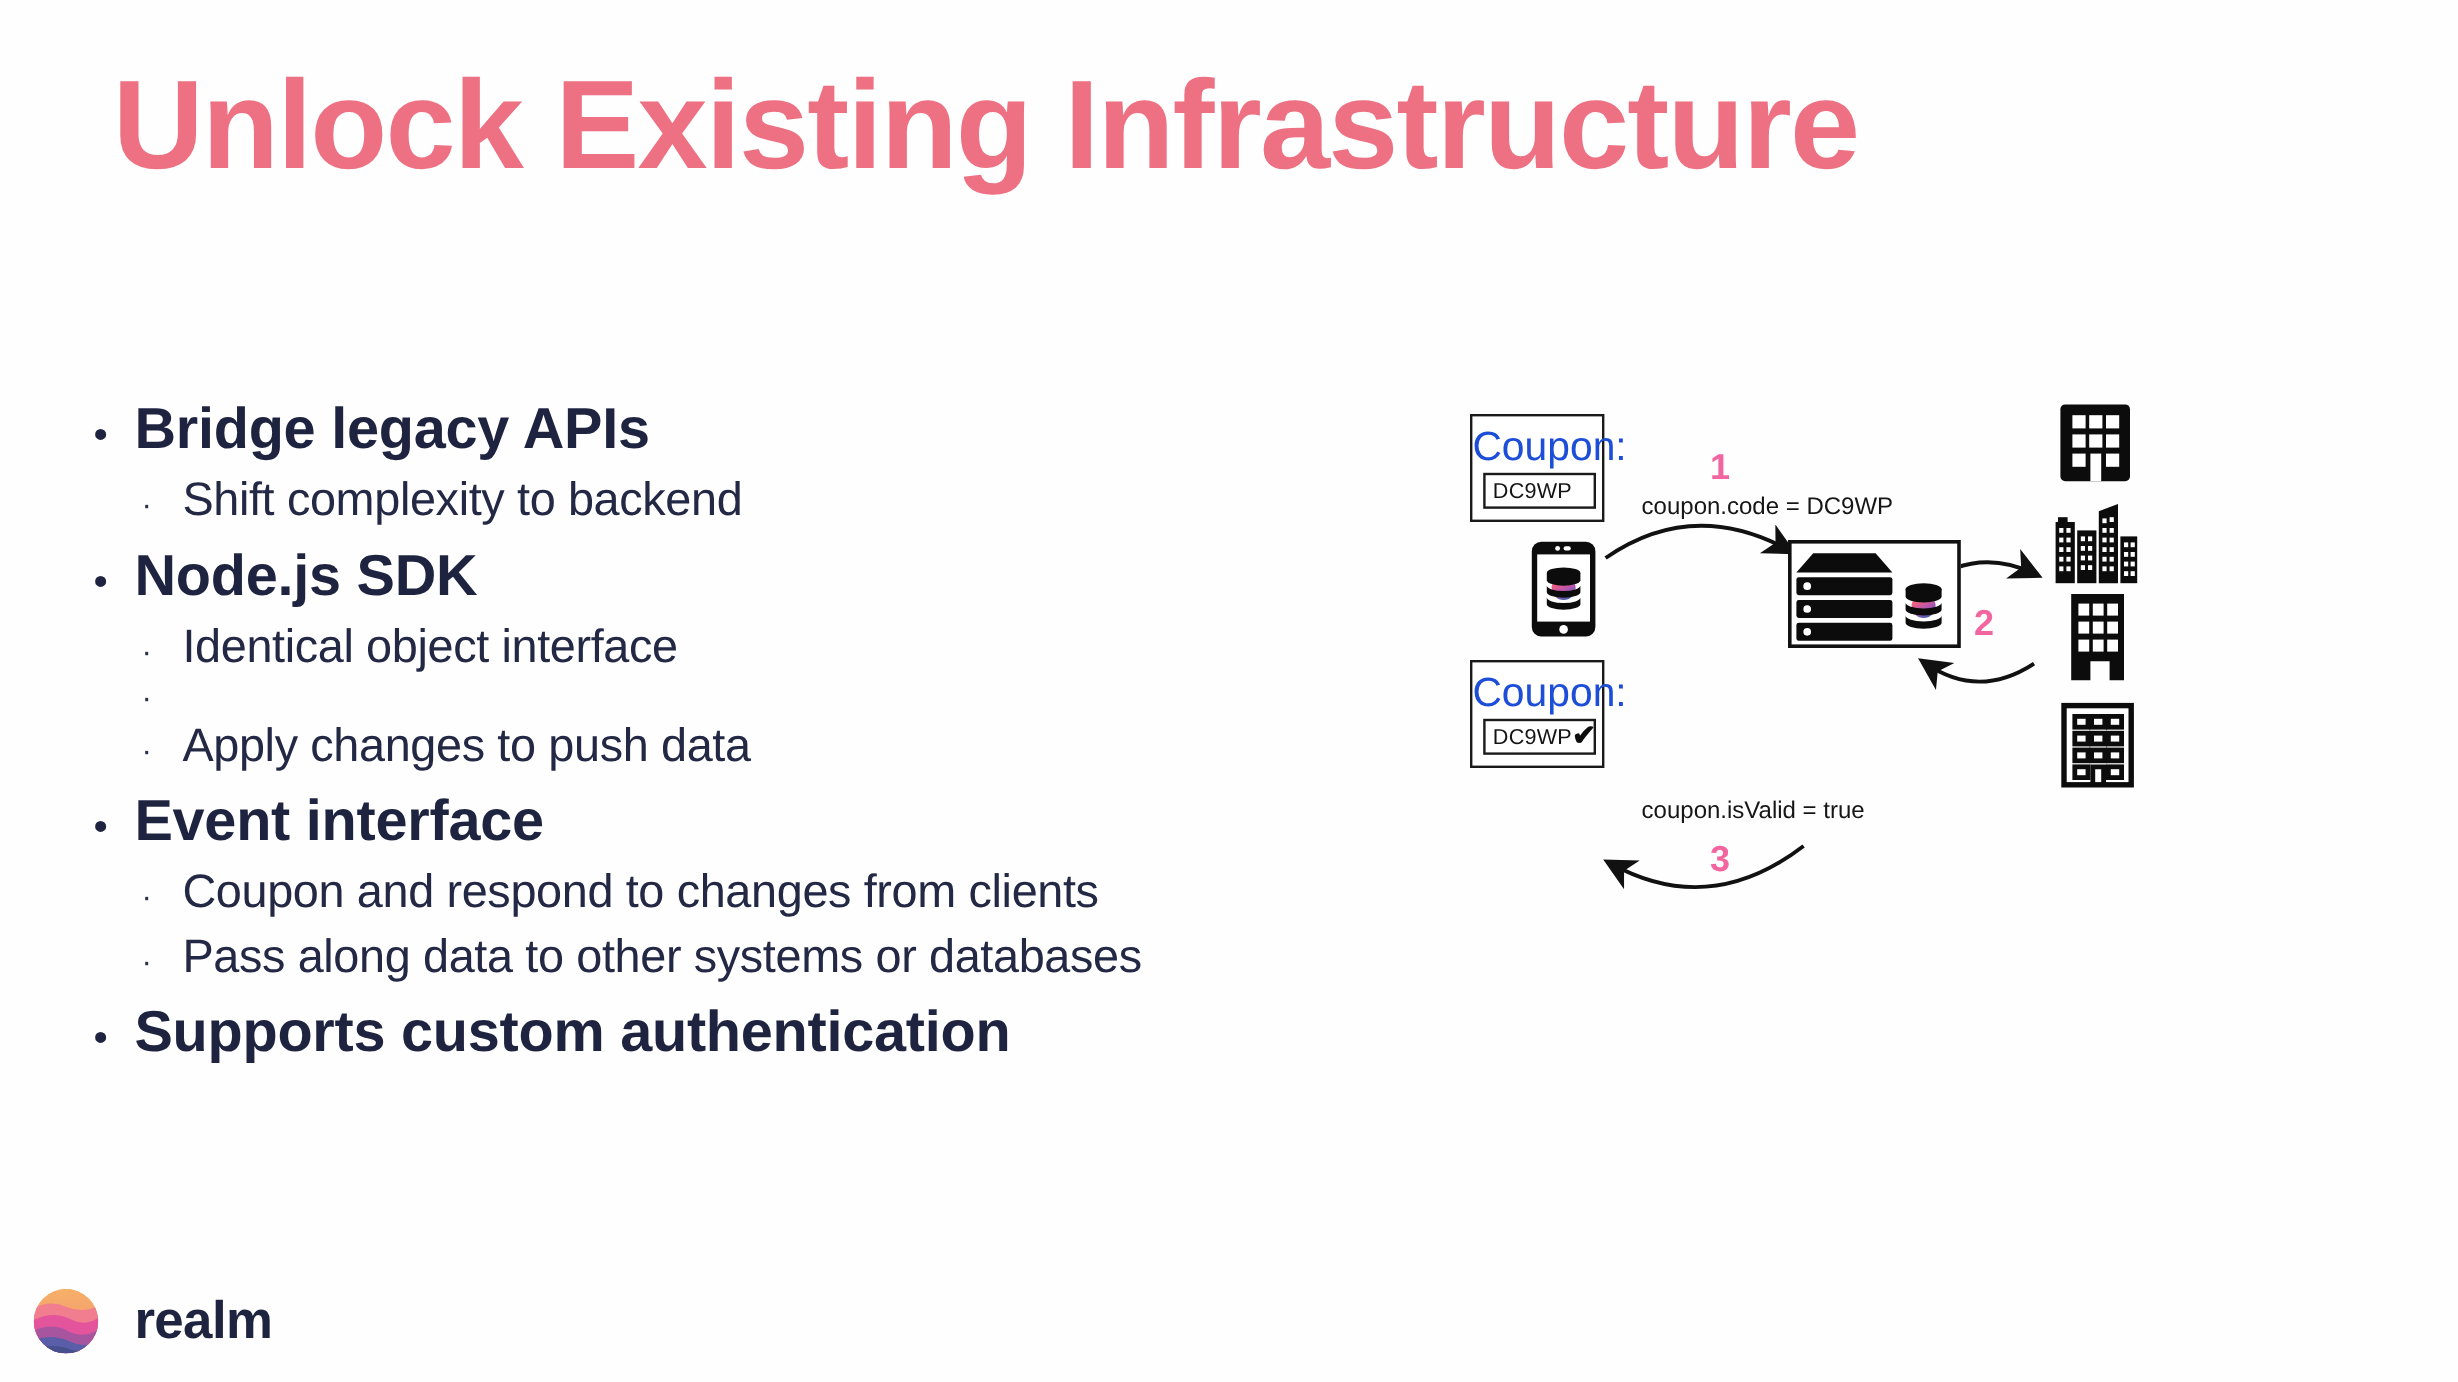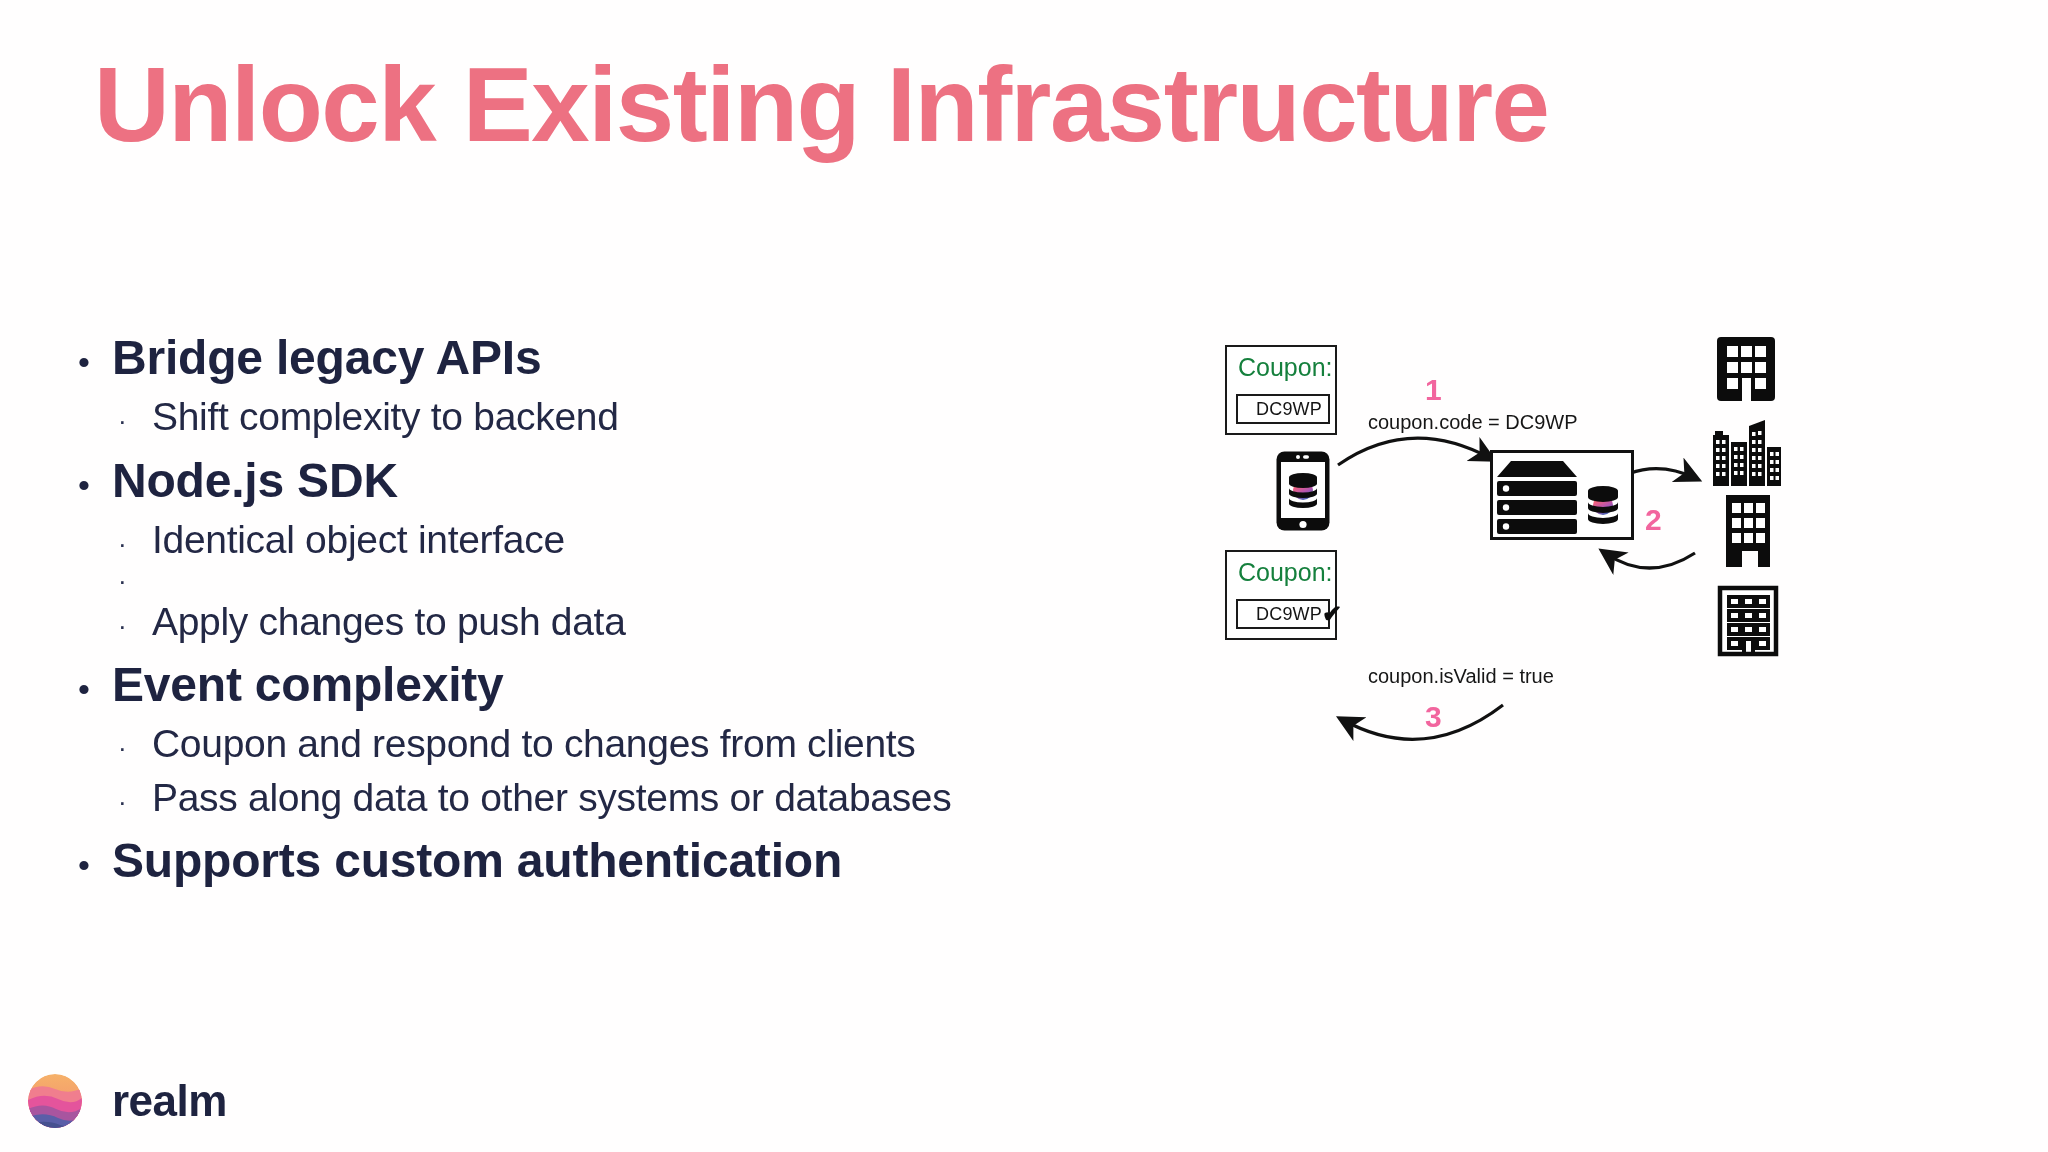--- a/index.html
+++ b/index.html
@@ -70,35 +70,35 @@
   .dg-svg{position:absolute;left:0;top:0;}
 
   .coupon-box{
     position:absolute;
     border:2.5px solid #1a1a1a;
     background:#fff;
     box-sizing:border-box;
   }
   .coupon-title{
     position:absolute;
-    left:11px; top:6px;
-    font-size:25px;
-    color:#15803d;
+    left:0; top:6px;
+    font-size:34px;
+    color:#1d4ed8;
     font-family:"Liberation Sans", sans-serif;
   }
   .coupon-field{
     position:absolute;
     left:9px;
     border:2px solid #1a1a1a;
     background:#fff;
     box-sizing:border-box;
     display:flex;
     align-items:center;
     justify-content:space-between;
-    padding:0 18px;
+    padding:0 6px;
   }
   .coupon-code{
     font-size:18px;
     color:#141414;
     letter-spacing:0.2px;
   }
   .coupon-check{
     font-size:24px;
     color:#0d0d0d;
     line-height:1;
@@ -181,21 +181,21 @@
       <span class="dot">·</span>
     </div>
 
     <div class="b-row b-l2">
       <span class="dot">·</span>
       <span class="txt">Apply changes to push data</span>
     </div>
 
     <div class="b-row b-l1">
       <span class="dot">•</span>
-      <span class="txt">Event complexity</span>
+      <span class="txt">Event interface</span>
     </div>
 
     <div class="b-row b-l2">
       <span class="dot">·</span>
       <span class="txt">Coupon and respond to changes from clients</span>
     </div>
 
     <div class="b-row b-l2">
       <span class="dot">·</span>
       <span class="txt">Pass along data to other systems or databases</span>

